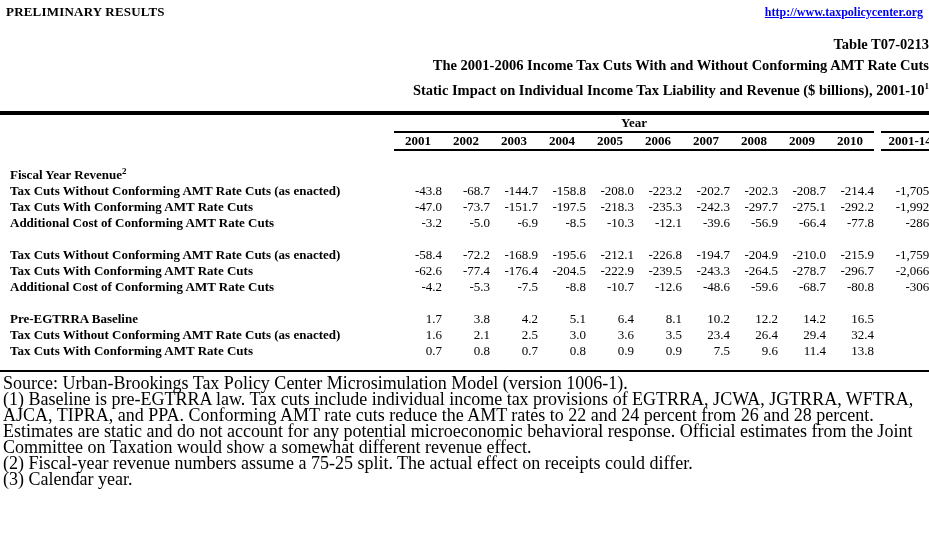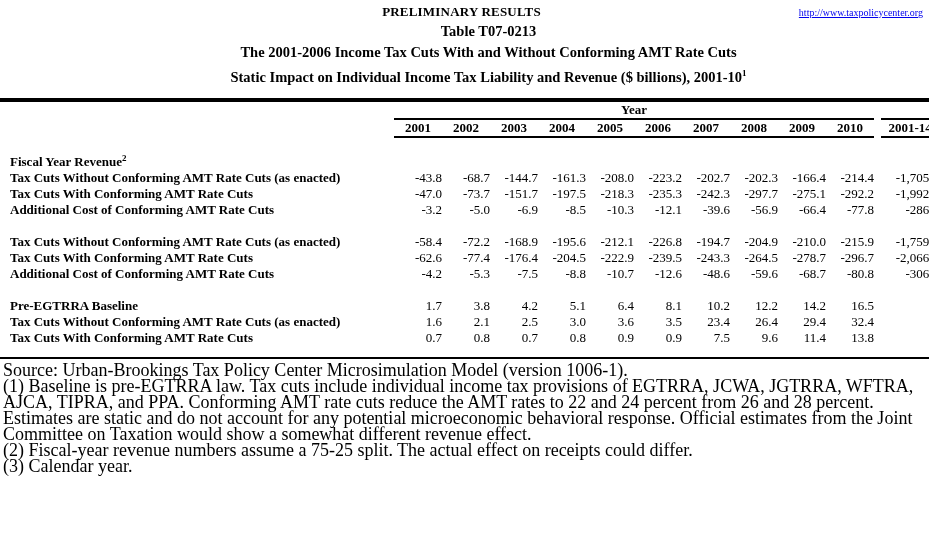--- a/index.html
+++ b/index.html
@@ -9,27 +9,27 @@
     background: #ffffff; color: #000000;
     font-family: "Liberation Serif", "DejaVu Serif", serif;
     overflow: hidden;
   }
   .top-header {
     display: flex; align-items: flex-start;
     padding: 4px 6px 0 6px;
     font-size: 13px;
   }
   .top-header .left  { flex: 1; text-align: left;  font-weight: bold; }
-  .top-header .mid   { flex: 1.4; text-align: right; font-weight: bold; letter-spacing: 0.2px; }
+  .top-header .mid   { flex: 1.4; text-align: left; font-weight: bold; letter-spacing: 0.2px; }
   .top-header .right { flex: 1; text-align: right; }
-  .top-header a { color: #0000EE; text-decoration: underline; font-size: 10px; }
+  .top-header a { color: #0000EE; text-decoration: underline; font-size: 12px; font-weight: bold; }
 
   .title-block {
-    margin-top: 1px;
-    text-align: center;
+    margin-top: 14px;
+    text-align: right;
     font-weight: bold;
     font-size: 14.5px;
     line-height: 21px;
     padding-left: 48px;
   }
   sup { font-size: 9px; font-weight: bold; }
 
   .double-rule {
     margin-top: 10px;
     height: 2px;
@@ -130,26 +130,26 @@
     </thead>
   <tbody id="tbody">
       <tr class="first-heading">
         <td class="sec-heading" colspan="13"><span>Fiscal Year Revenue</span><sup>2</sup></td>
       </tr>
       <tr>
         <td class="row-label">Tax Cuts Without Conforming AMT Rate Cuts (as enacted)</td>
         <td class="num">-43.8</td>
         <td class="num">-68.7</td>
         <td class="num">-144.7</td>
-        <td class="num">-161.3</td>
+        <td class="num">-158.8</td>
         <td class="num">-208.0</td>
         <td class="num">-223.2</td>
         <td class="num">-202.7</td>
         <td class="num">-202.3</td>
-        <td class="num">-166.4</td>
+        <td class="num">-208.7</td>
         <td class="num">-214.4</td>
         <td></td>
         <td class="total-num">-1,705.6</td>
       </tr>
       <tr>
         <td class="row-label">Tax Cuts With Conforming AMT Rate Cuts</td>
         <td class="num">-47.0</td>
         <td class="num">-73.7</td>
         <td class="num">-151.7</td>
         <td class="num">-197.5</td>

